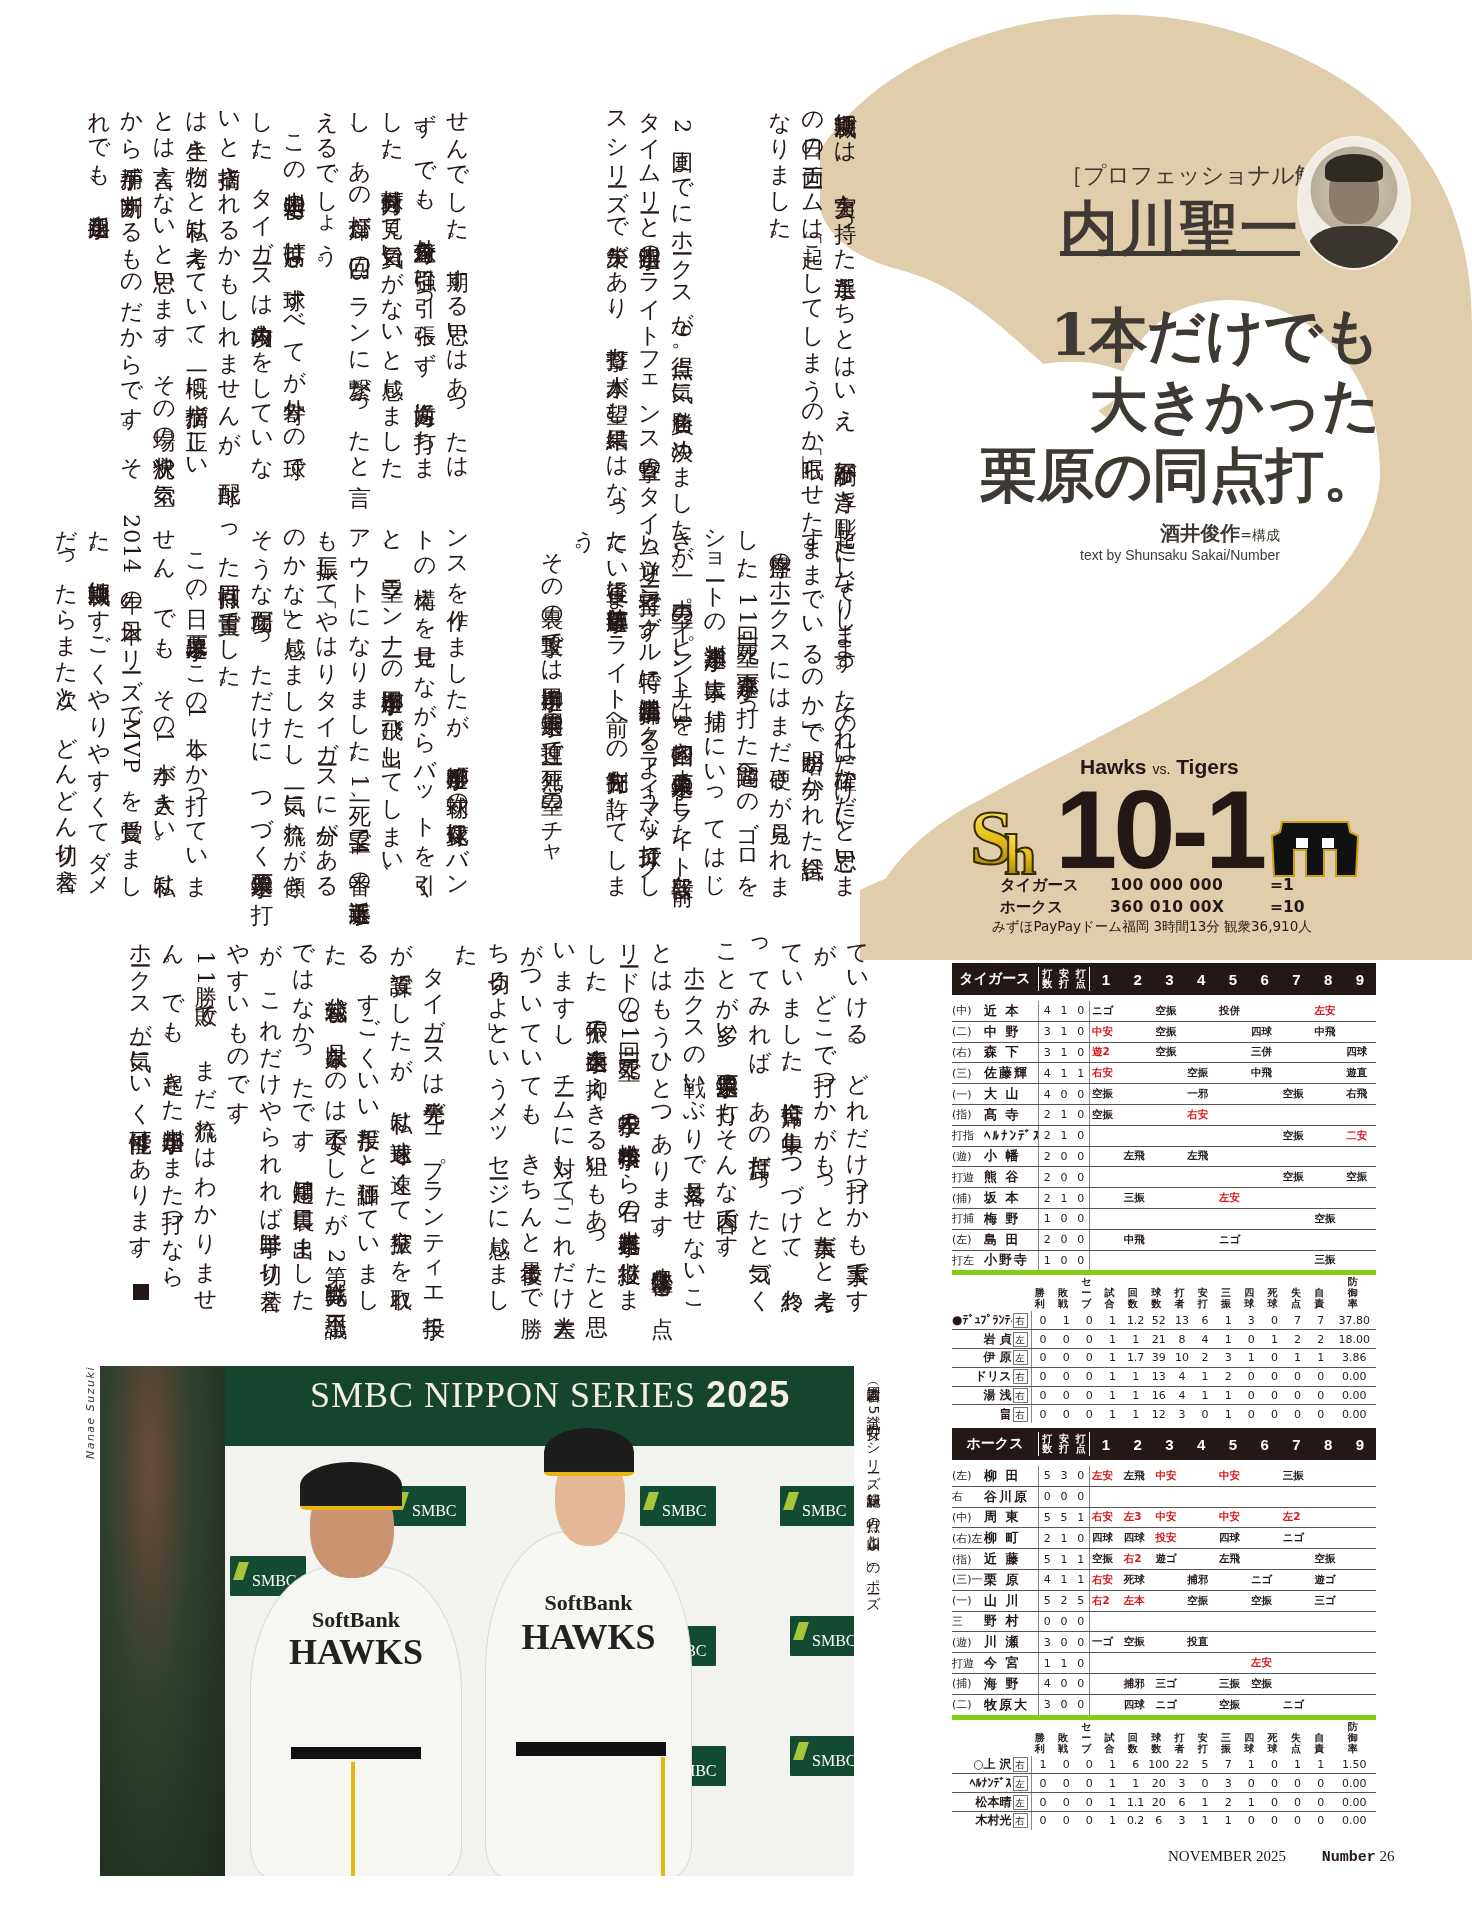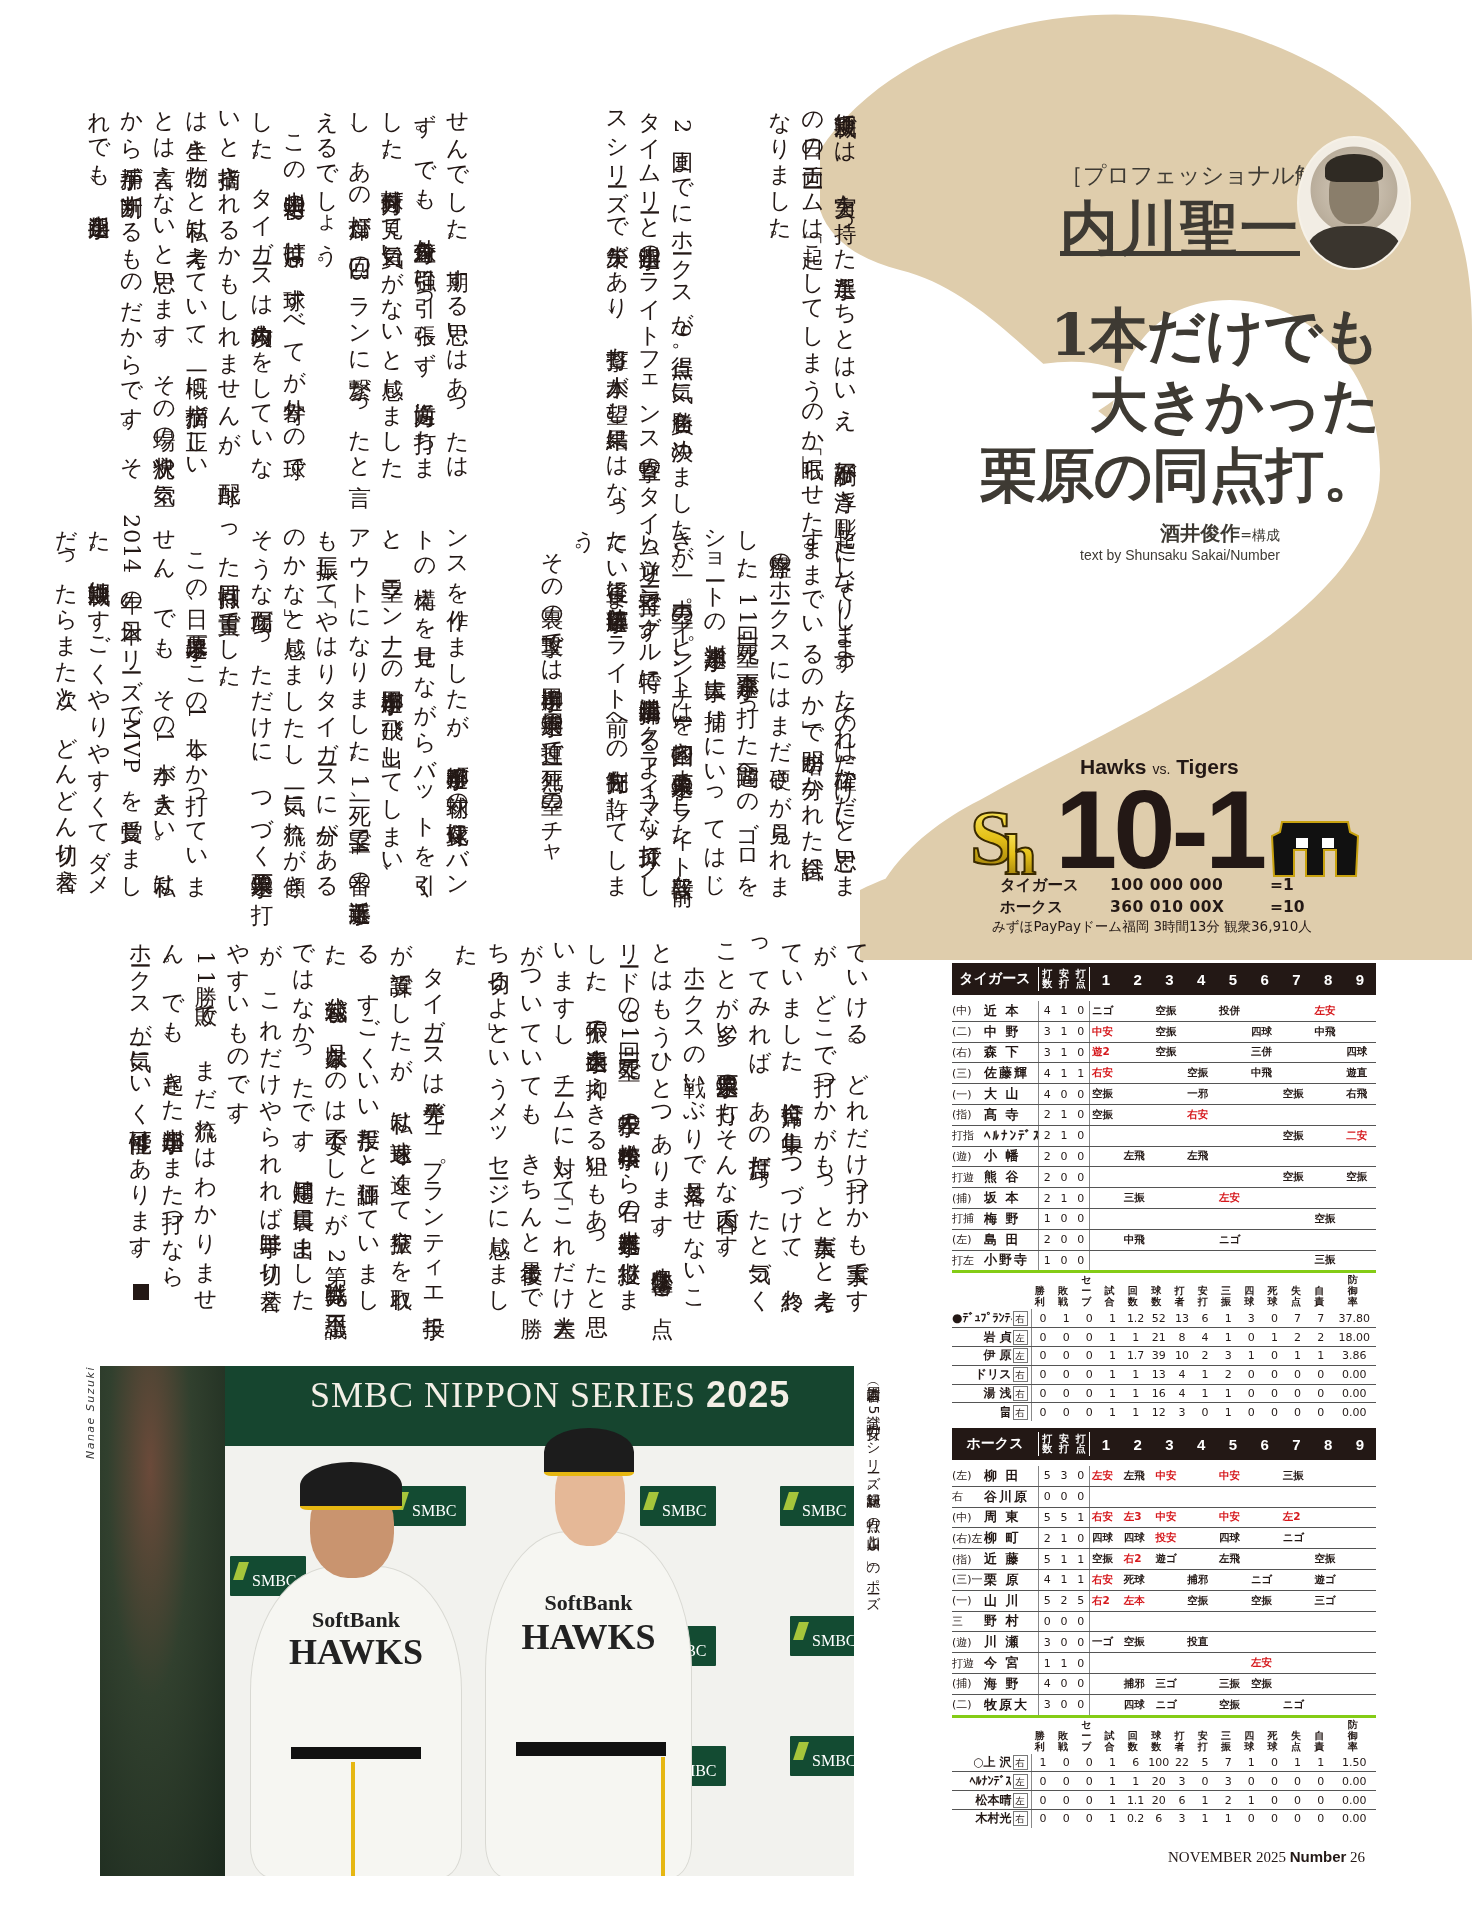--- a/index.html
+++ b/index.html
@@ -39,21 +39,21 @@
   .venue { position:absolute; left:992px; top:918px; font-family:"DejaVu Sans",sans-serif; font-size:13.5px; color:#231815; z-index:3; }
   .box { position:absolute; left:952px; width:424px; font-family:"DejaVu Sans",sans-serif; color:#231815; z-index:3; }
   .box.tigers { top:963px; }
   .box.hawks { top:1428px; }
   .box-head { display:flex; background:#231815; color:#fff; height:32px; align-items:center; font-weight:bold; }
   .box-head .team { width:86px; text-align:center; font-size:14px; }
   .box-head .stats { width:50px; display:flex; font-size:10px; line-height:10px; border-left:1px solid #fff; border-right:1px solid #fff; height:24px; align-items:center; justify-content:space-around; }
   .box-head .stats span { display:inline-block; width:12px; text-align:center; }
   .box-head .inn { flex:1; display:flex; justify-content:space-around; font-size:15px; font-family:"Liberation Sans",sans-serif; }
   .box-row { display:flex; height:19.8px; align-items:center; border-bottom:1px solid #555; font-size:11.5px; }
-  .box-row:last-child { border-bottom:3px solid #84cc16; }
+  .box-row:last-child { border-bottom:5px solid #84cc16; }
   .box-row .pos { width:32px; font-size:11px; white-space:nowrap; }
   .box-row .pname { width:54px; font-weight:bold; font-size:13px; letter-spacing:2px; white-space:nowrap; overflow:hidden; }
   .box-row .nums { width:50px; display:flex; justify-content:space-around; border-left:1px solid #888; border-right:1px solid #888; height:100%; align-items:center; font-size:11px; }
   .box-row .cells { flex:1; display:grid; grid-template-columns:repeat(9, 1fr); font-size:10.5px; font-weight:bold; }
   .box-row .cells span { white-space:nowrap; padding-left:2px; }
   .box-row .cells span.hit { color:#d6191d; }
   .box-rows-wrap { margin-top:6px; }
   .pitch { margin-top:4px; }
   .pitch-head { display:flex; font-size:10px; line-height:11px; font-weight:bold; height:30px; align-items:flex-end; padding-bottom:2px; }
   .pitch-head .spacer { width:76px; }
@@ -76,21 +76,21 @@
   .photo .smbc::before { content:""; position:absolute; left:6px; top:6px; width:10px; height:18px; background:#a6c53b; transform:skewX(-18deg); }
   .photo .player { position:absolute; border-radius:40% 40% 10% 10%; background:#f6f6f2; border:1px solid #d9d9d3; }
   .photo .player .jersey-text { position:absolute; width:100%; text-align:center; font-family:"Liberation Serif",serif; font-weight:bold; color:#222; }
   .photo .cap { position:absolute; border-radius:50% 50% 8% 8%; background:#1c1c1c; border-bottom:4px solid #e6b712; }
   .photo .head { position:absolute; border-radius:45%; background:#c9946f; }
   .photo .belt { position:absolute; background:#111; }
   .photo .stripe { position:absolute; background:#e6b712; width:4px; }
   .credit { position:absolute; left:84px; top:1366px; writing-mode:vertical-rl; transform:rotate(180deg); font-family:"DejaVu Sans",sans-serif; font-style:italic; font-size:11px; color:#333; letter-spacing:1.5px; z-index:3; }
   .caption { position:absolute; left:866px; top:1376px; writing-mode:vertical-rl; font-family:"DejaVu Sans",sans-serif; font-size:14px; line-height:16px; color:#231815; z-index:3; letter-spacing:0.5px; }
   .folio { position:absolute; left:1168px; top:1848px; font-family:"Liberation Serif",serif; font-size:15px; color:#231815; z-index:3; }
-  .folio b { font-family:Liberation Sans, sans-serif; font-weight:bold; }
+  .folio b { font-family:Liberation Mono, monospace; font-weight:bold;margin-left:32px; }
 </style>
 </head>
 <body>
 
 <svg class="big-two" viewBox="0 0 1472 960" preserveAspectRatio="none">
   <path d="M820 150 C 900 30, 1100 -20, 1260 40 C 1420 100, 1472 200, 1472 330 L 1472 960 L 860 960 C 860 900, 900 840, 980 800 C 1120 720, 1380 620, 1380 470 C 1380 360, 1300 300, 1230 300 C 1150 300, 1120 360, 1110 420 C 1030 360, 980 290, 900 270 C 860 260, 830 240, 820 210 Z M860 960 L 860 890 C 940 850, 1100 820, 1472 740" fill="#dfcdac"></path>
   <path d="M860 470 C 930 390, 1060 330, 1140 380 C 1080 430, 980 480, 860 560 Z" fill="#fff"></path>
 </svg>
 
 <div class="header label-pro">［プロフェッショナル解説］</div>

